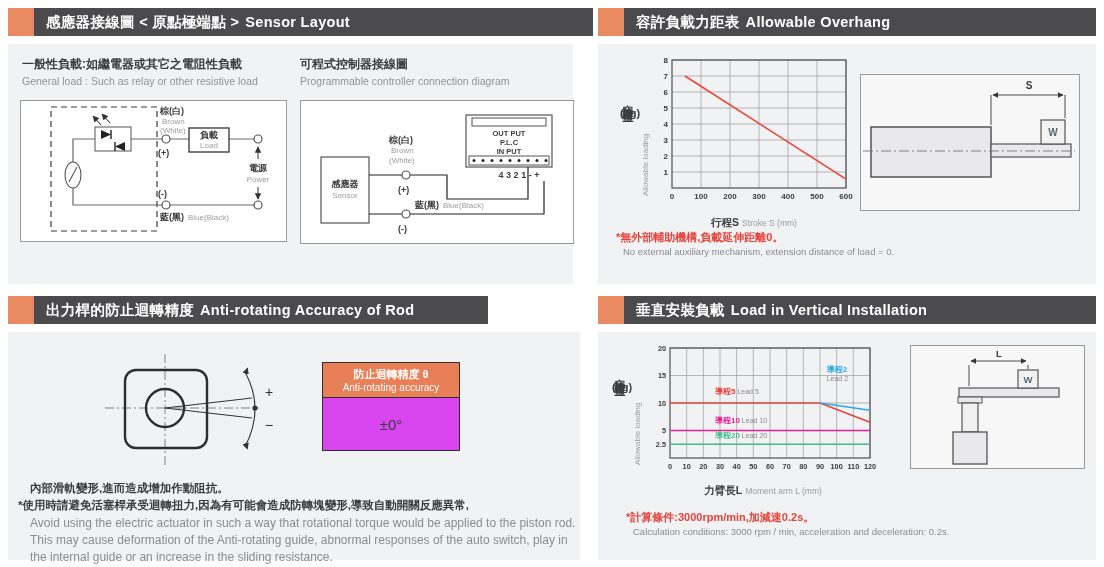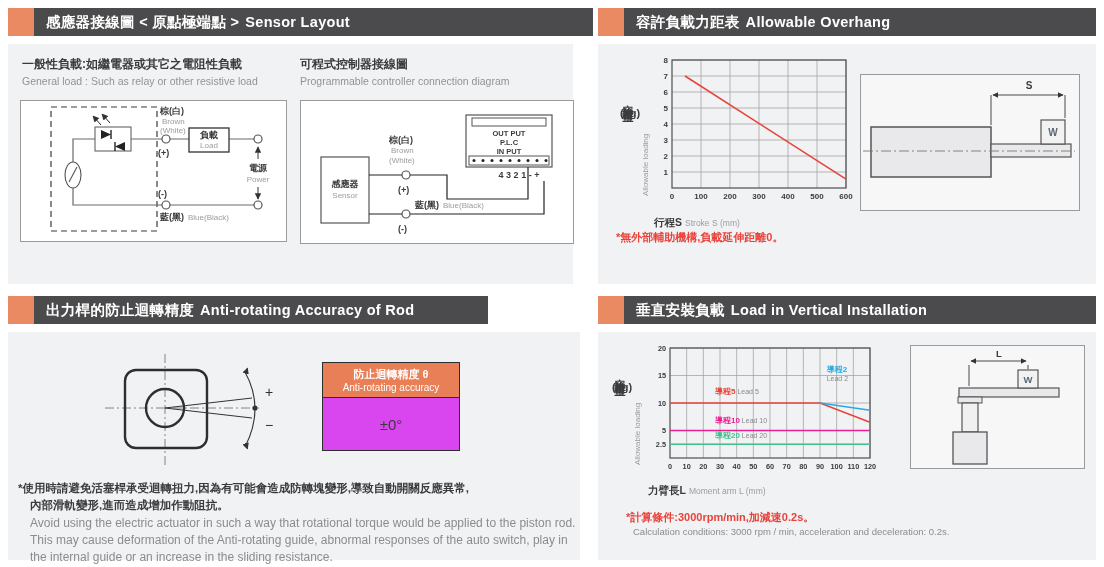--- a/index.html
+++ b/index.html
@@ -13,21 +13,21 @@
   .subtitle-zh{font-size:12px;font-weight:700;color:#3b3b3d;}
   .subtitle-en{font-size:10.5px;color:#919396;margin-top:2px;}
   .whitebox{position:absolute;background:#fff;border:1px solid #9a9a9a;}
   .note{position:absolute;}
   .note .r{color:#e8433b;font-weight:700;font-size:11px;}
   .note .g{color:#8a8c8f;font-size:9.5px;margin-top:1px;margin-left:7px;}
   .ylab{position:absolute;display:flex;align-items:flex-start;}
   .ylab .zh{writing-mode:vertical-rl;text-orientation:upright;font-size:11px;font-weight:700;color:#3b3b3d;letter-spacing:2px;}
   .ylab .unit{font-size:11px;font-weight:700;color:#3b3b3d;margin-top:3px;}
   .ylab .en{writing-mode:vertical-rl;transform:rotate(180deg);font-size:8px;color:#9a9ca0;margin-left:1px;}
-  .xlab{position:absolute;font-size:10px;}
+  .xlab{position:absolute;text-align:center;font-size:10px;}
   .xlab .zh{font-weight:700;color:#3b3b3d;font-size:10.5px;}
   .xlab .en{color:#9a9ca0;font-size:8.5px;margin-left:3px;}
   svg text{font-family:"Liberation Sans","DejaVu Sans",sans-serif;}
   .zh9{font-size:9px;font-weight:700;fill:#3b3b3d;}
   .gy8{font-size:8px;fill:#9a9ca0;}
   .plcT{font-size:7.5px;font-weight:700;fill:#3b3b3d;}
   .tick{font-size:8px;font-weight:700;fill:#3b3b3d;}
   #chart-vertical .tick{font-size:7.3px;}
   .ann{font-size:8px;font-weight:700;}
   .annen{font-size:7px;fill:#8a8a8a;font-weight:400;}
@@ -210,20 +210,21 @@
         <line x1="2" y1="76" x2="214" y2="76" stroke="#777" stroke-width="0.9" stroke-dasharray="10 3 2 3"></line>
         <line x1="130" y1="20" x2="130" y2="50" stroke="#333" stroke-width="0.9"></line>
         <line x1="204" y1="20" x2="204" y2="43" stroke="#333" stroke-width="0.9"></line>
         <line x1="132" y1="20" x2="202" y2="20" stroke="#333" stroke-width="0.9" marker-start="url(#ar)" marker-end="url(#ar)"></line>
         <text x="168" y="14" text-anchor="middle" style="font-size:10px;font-weight:700;fill:#3b3b3d;">S</text>
       </svg>
     </div>
 
     <div class="note" style="left:18px;top:186px;">
       <div class="r">*無外部輔助機構,負載延伸距離0。</div>
+      <div class="g">No external auxiliary mechanism, extension distance of load = 0.</div>
     </div>
   </div>
 
   <div class="hdr" style="left:8px;top:296px;width:480px;">
     <div class="tag"></div>
     <div class="t"><span>出力桿的防止迴轉精度</span><span class="en">Anti-rotating Accuracy of Rod</span></div>
   </div>
   <div class="panel" style="left:8px;top:332px;width:572px;height:228px;">
 
     <svg width="200" height="125" style="position:absolute;left:95px;top:18px;">
@@ -243,22 +244,22 @@
 
     <div class="tbl" style="left:314px;top:30px;">
       <div class="th">
         <div class="l1">防止迴轉精度 θ</div>
         <div class="l2">Anti-rotating accuracy</div>
       </div>
       <div class="td">±0°</div>
     </div>
 
     <div style="position:absolute;left:10px;top:148px;width:558px;">
+      <div class="bignote-zh" style="margin-left:12px;">內部滑軌變形,進而造成增加作動阻抗。</div>
       <div class="bignote-zh">*使用時請避免活塞桿承受迴轉扭力,因為有可能會造成防轉塊變形,導致自動開關反應異常,</div>
-      <div class="bignote-zh" style="margin-left:12px;">內部滑軌變形,進而造成增加作動阻抗。</div>
       <div class="bignote-en">Avoid using the electric actuator in such a way that rotational torque would be applied to the piston rod. This may cause deformation of the Anti-rotating guide, abnormal responses of the auto switch, play in the internal guide or an increase in the sliding resistance.</div>
     </div>
   </div>
 
   <div class="hdr" style="left:598px;top:296px;width:498px;">
     <div class="tag"></div>
     <div class="t"><span>垂直安裝負載</span><span class="en">Load in Vertical Installation</span></div>
   </div>
   <div class="panel" style="left:598px;top:332px;width:498px;height:228px;">
 

